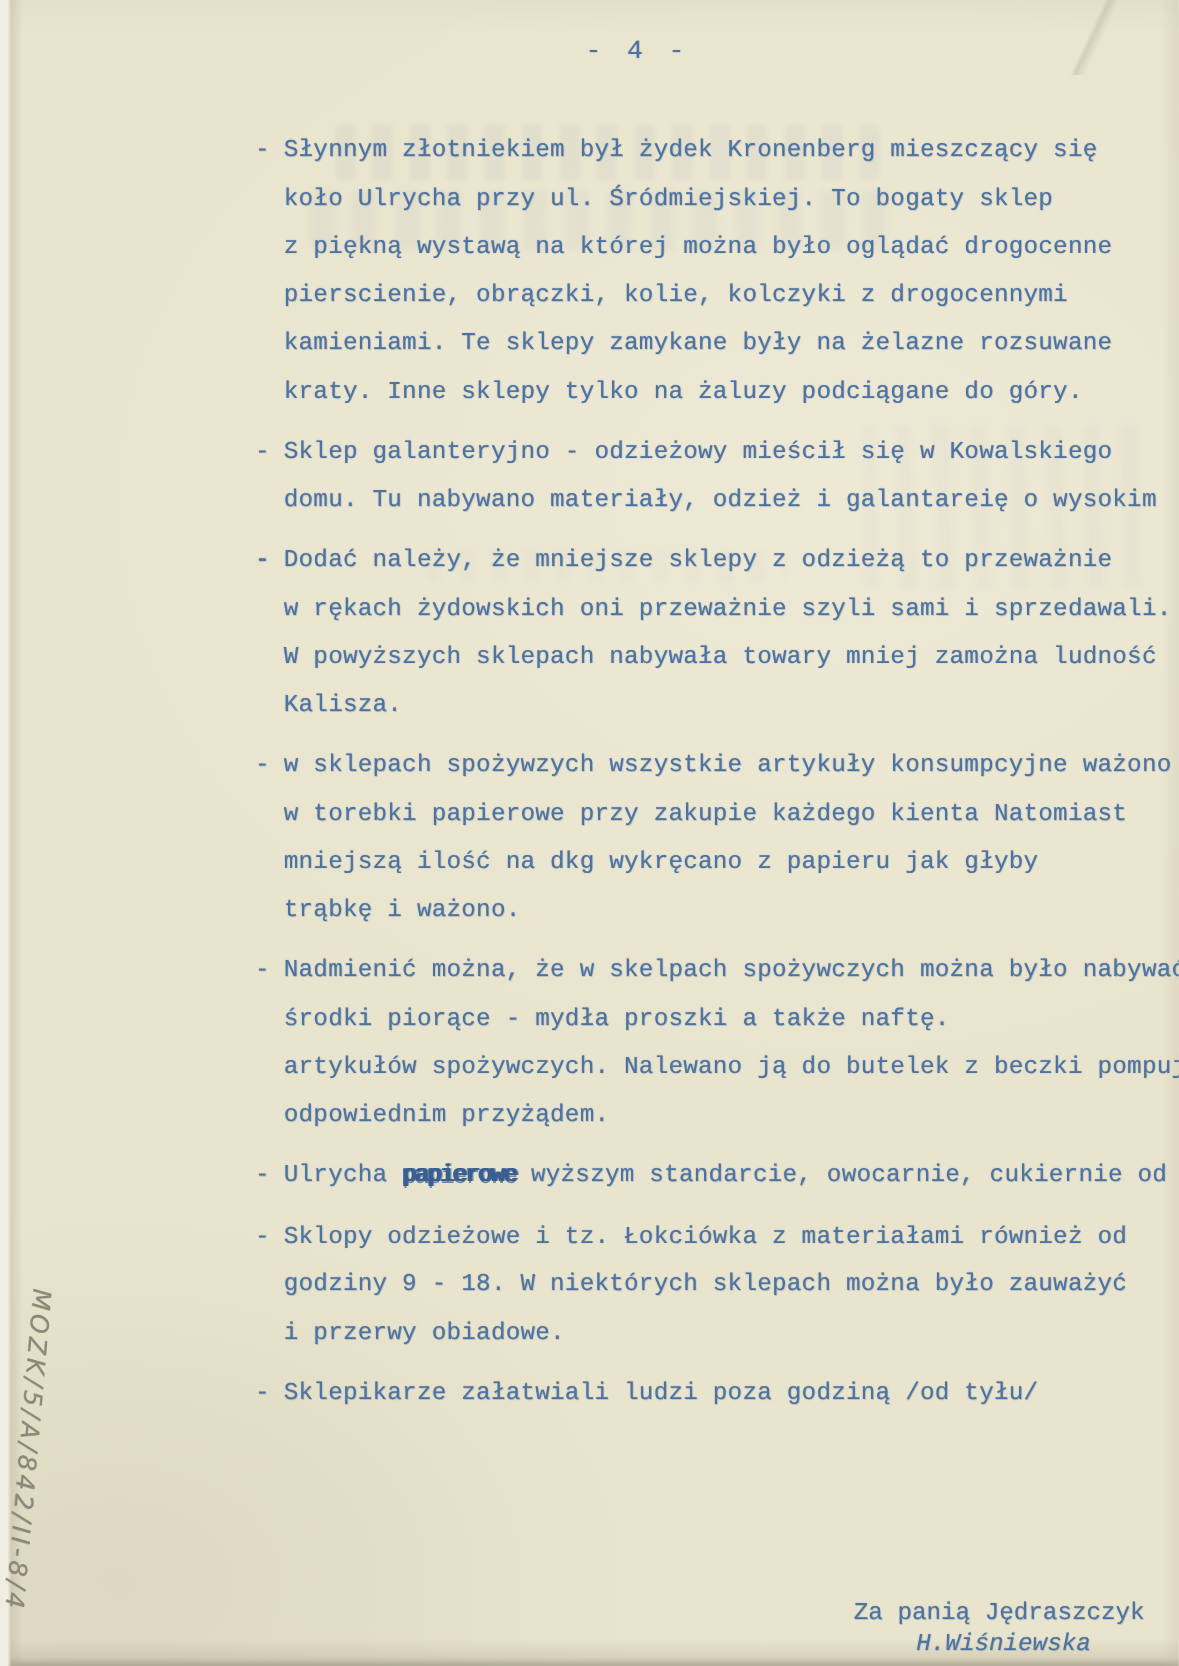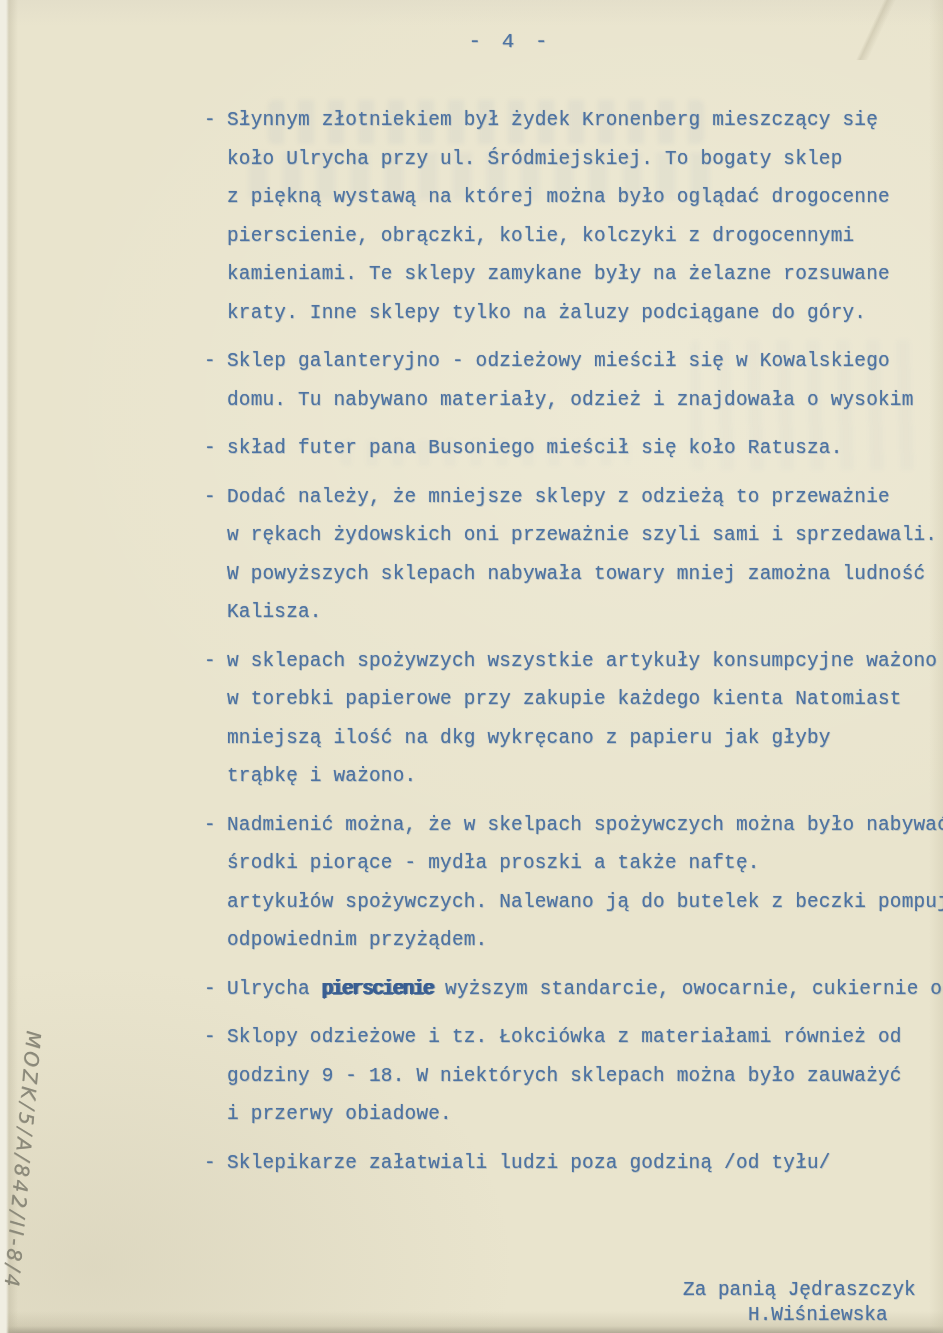--- a/index.html
+++ b/index.html
@@ -37,21 +37,21 @@
     font-size:21px;letter-spacing:4px;}
   .content{position:absolute;left:227px;top:101px;width:716px;font-size:19.4px;line-height:38.5px;
     letter-spacing:.2px;}
   .para{margin-bottom:10px;}
   .line{position:relative;white-space:nowrap;}
   .dash{position:absolute;left:-23px;top:0;}
   .overstruck{letter-spacing:-1.5px;color:#3a5f92;
     text-shadow:1px 0 0 currentColor,-1px 0 0 currentColor,0 1px 0 rgba(58,95,146,.7),2px 0 0 rgba(58,95,146,.5);}
   .signature{position:absolute;font-size:19.4px;line-height:24px;}
   .sig1{left:683px;top:1278px;text-align:right;}
-  .sig2{left:748px;top:1303px;}
+  .sig2{left:733px;top:1303px;font-style:italic;}
   
   .archival{position:absolute;left:46px;top:1032px;transform:rotate(95deg);transform-origin:top left;
     font-family:"DejaVu Sans",sans-serif;font-size:20px;letter-spacing:3px;color:#8b897a;
     white-space:nowrap;font-style:italic;text-shadow:.4px .4px 0 rgba(120,118,102,.5);}
 </style>
 </head>
 <body>
 
 <div class="paper-shade"></div>
 <div class="crease-topright"></div>
@@ -67,45 +67,45 @@
     <div class="para">
       <div class="line"><span class="dash">-</span><span>Słynnym złotniekiem był żydek Kronenberg mieszczący się</span></div>
       <div class="line"><span>koło Ulrycha przy ul. Śródmiejskiej. To bogaty sklep</span></div>
       <div class="line"><span>z piękną wystawą na której można było oglądać drogocenne</span></div>
       <div class="line"><span>pierscienie, obrączki, kolie, kolczyki z drogocennymi</span></div>
       <div class="line"><span>kamieniami. Te sklepy zamykane były na żelazne rozsuwane</span></div>
       <div class="line"><span>kraty. Inne sklepy tylko na żaluzy podciągane do góry.</span></div>
     </div>
     <div class="para">
       <div class="line"><span class="dash">-</span><span>Sklep galanteryjno - odzieżowy mieścił się w Kowalskiego</span></div>
-      <div class="line"><span>domu. Tu nabywano materiały, odzież i znajdowała o wysokim</span></div>
+      <div class="line"><span>domu. Tu nabywano materiały, odzież i galantareię o wysokim</span></div>
     </div>
     <div class="para">
-      <div class="line"><span class="dash">-</span><span>skład futer pana Busoniego mieścił się koło Ratusza.</span></div>
+      <div class="line"><span class="dash">-</span></div>
     </div>
     <div class="para">
       <div class="line"><span class="dash">-</span><span>Dodać należy, że mniejsze sklepy z odzieżą to przeważnie</span></div>
       <div class="line"><span>w rękach żydowskich oni przeważnie szyli sami i sprzedawali.</span></div>
       <div class="line"><span>W powyższych sklepach nabywała towary mniej zamożna ludność</span></div>
       <div class="line"><span>Kalisza.</span></div>
     </div>
     <div class="para">
       <div class="line"><span class="dash">-</span><span>w sklepach spożywzych wszystkie artykuły konsumpcyjne ważono</span></div>
       <div class="line"><span>w torebki papierowe przy zakupie każdego kienta Natomiast</span></div>
       <div class="line"><span>mniejszą ilość na dkg wykręcano z papieru jak głyby</span></div>
       <div class="line"><span>trąbkę i ważono.</span></div>
     </div>
     <div class="para">
       <div class="line"><span class="dash">-</span><span>Nadmienić można, że w skelpach spożywczych można było nabywać</span></div>
       <div class="line"><span>środki piorące - mydła proszki a także naftę.</span></div>
       <div class="line"><span>artykułów spożywczych. Nalewano ją do butelek z beczki pompują</span></div>
       <div class="line"><span>odpowiednim przyżądem.</span></div>
     </div>
     <div class="para">
-      <div class="line"><span class="dash">-</span><span>Ulrycha </span><span class="overstruck">pierscienie</span><span> wyższym standarcie, owocarnie, cukiernie od</span></div>
+      <div class="line"><span class="dash">-</span><span>Ulrycha </span><span class="overstruck">papierowe</span><span> wyższym standarcie, owocarnie, cukiernie od</span></div>
     </div>
     <div class="para">
       <div class="line"><span class="dash">-</span><span>Sklopy odzieżowe i tz. Łokciówka z materiałami również od</span></div>
       <div class="line"><span>godziny 9 - 18. W niektórych sklepach można było zauważyć</span></div>
       <div class="line"><span>i przerwy obiadowe.</span></div>
     </div>
     <div class="para">
       <div class="line"><span class="dash">-</span><span>Sklepikarze załatwiali ludzi poza godziną /od tyłu/</span></div>
     </div>
   </div>

